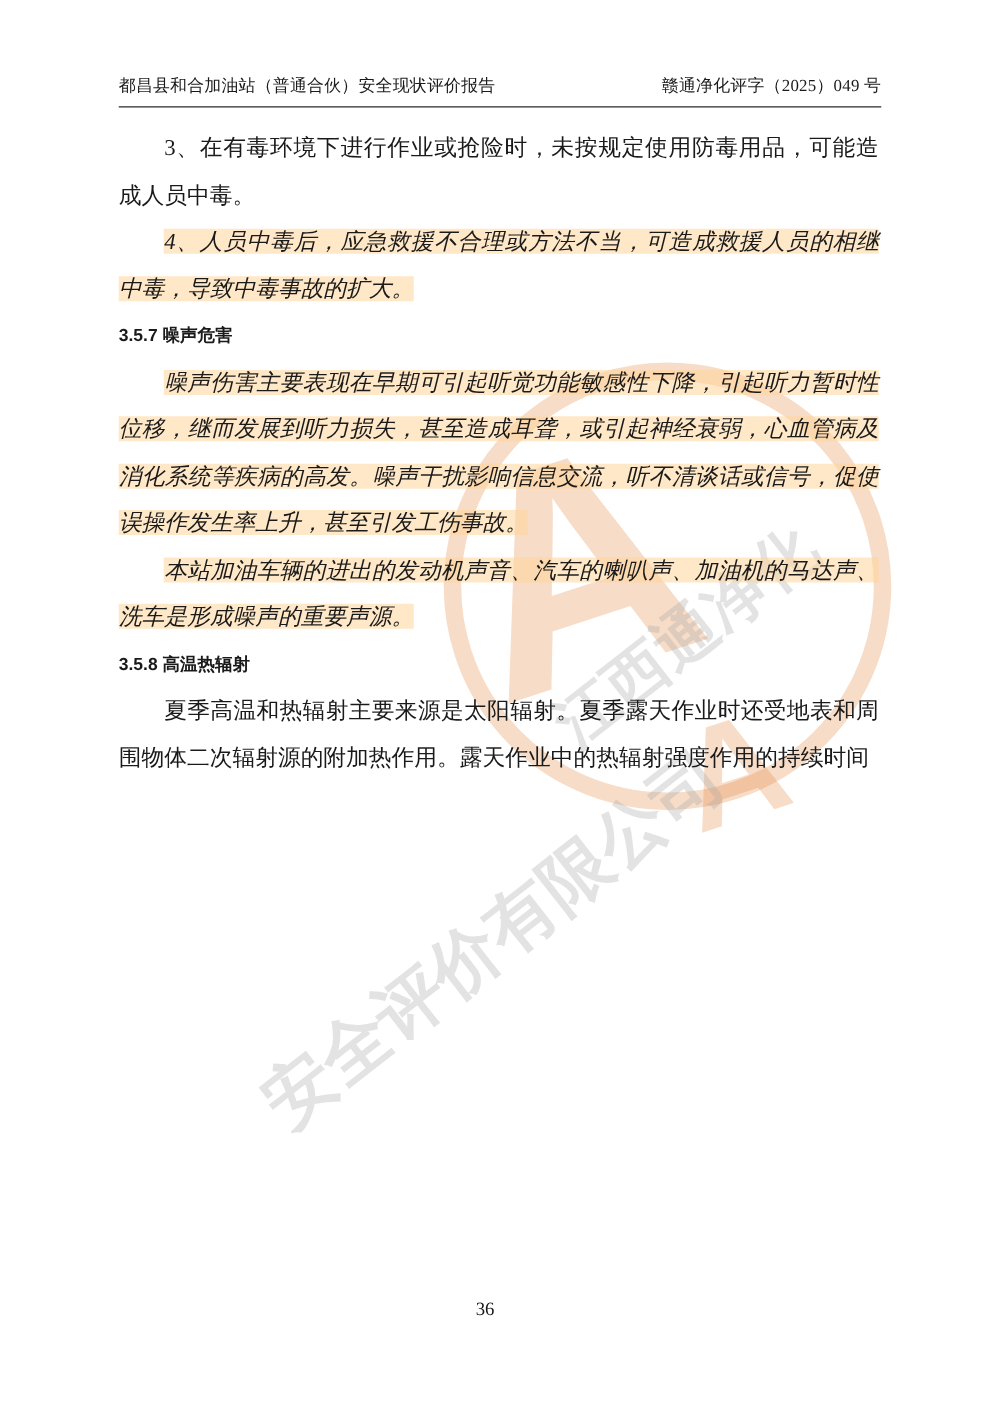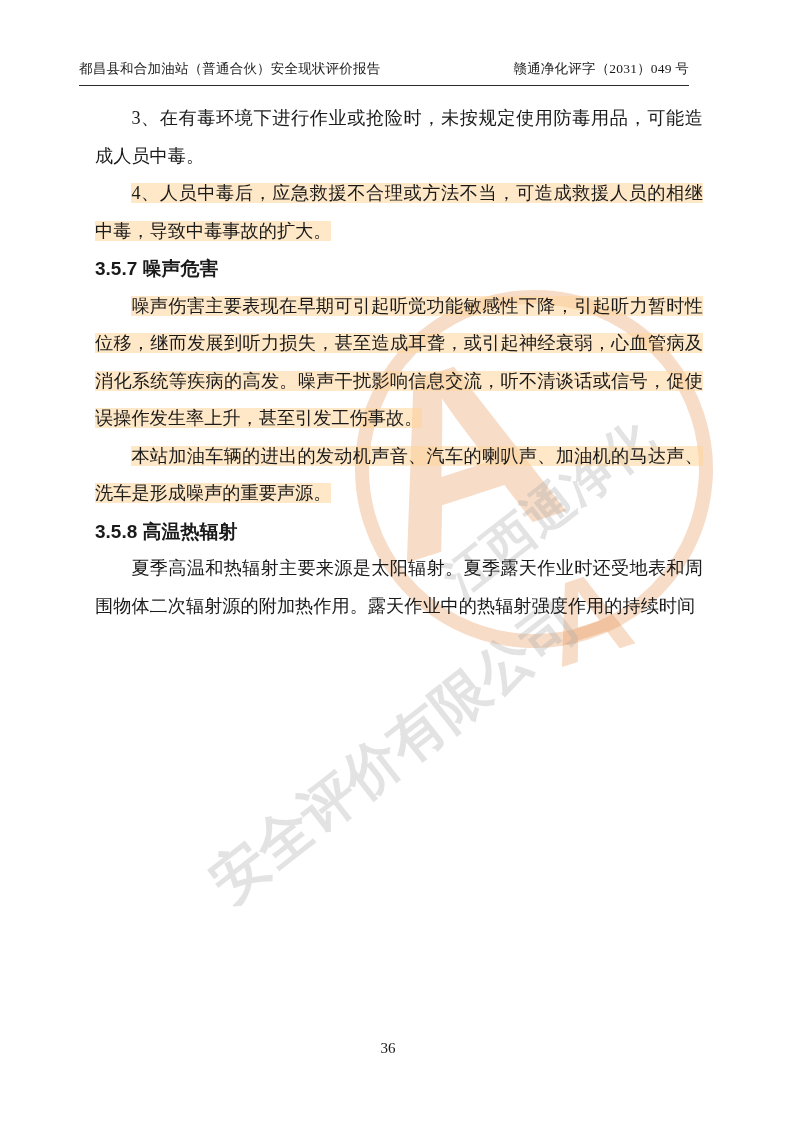--- a/index.html
+++ b/index.html
@@ -55,21 +55,21 @@
     transform: rotate(-38deg);
     transform-origin: left top;
     user-select: none;
   }
   .wm-cn1 { left: 195px; top: 860px; }
   .wm-cn2 { left: 430px; top: 560px; font-size: 50px; }
 
   
   .header {
     position: absolute;
-    left: 79px;
+    left: 95px;
     top: 60px;
     width: 610px;
     z-index: 2;
   }
   .header-row {
     display: flex;
     justify-content: space-between;
     align-items: baseline;
     font-size: 13.5px;
     letter-spacing: 0.2px;
@@ -91,25 +91,26 @@
   }
   .content p {
     margin: 0;
     text-align: justify;
     text-justify: inter-ideograph;
   }
   .indent { text-indent: 2em; }
   .heading {
     font-weight: 700;
     font-family: "Liberation Sans", "DejaVu Sans", sans-serif;
-    font-size: 19px;
+    font-size: 14px;
   }
   .hl {
     background: rgba(255, 214, 153, 0.55);
     box-decoration-break: clone;
+    font-style: italic;
     -webkit-box-decoration-break: clone;
   }
 
   
   .footer {
     position: absolute;
     left: 0;
     top: 1040px;
     width: 776px;
     text-align: center;
@@ -126,21 +127,21 @@
     <div class="wm-ring"></div>
     <div class="wm-letter wm-A1">A</div>
     <div class="wm-letter wm-A2">A</div>
     <div class="wm-cn wm-cn1">安全评价有限公司</div>
     <div class="wm-cn wm-cn2">江西通净化</div>
   </div>
 
   <div class="header">
     <div class="header-row">
       <span>都昌县和合加油站（普通合伙）安全现状评价报告</span>
-      <span>赣通净化评字（2031）049 号</span>
+      <span>赣通净化评字（2025）049 号</span>
     </div>
     <div class="header-line"></div>
   </div>
 
   <div class="content">
 
 
 
     <p class="indent">3、在有毒环境下进行作业或抢险时，未按规定使用防毒用品，可能造成人员中毒。</p>
 

